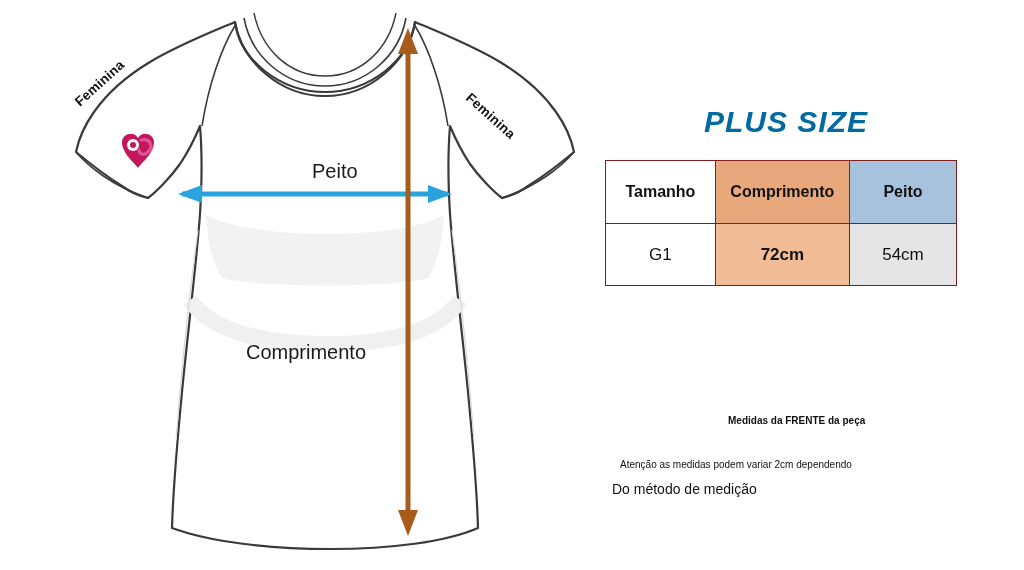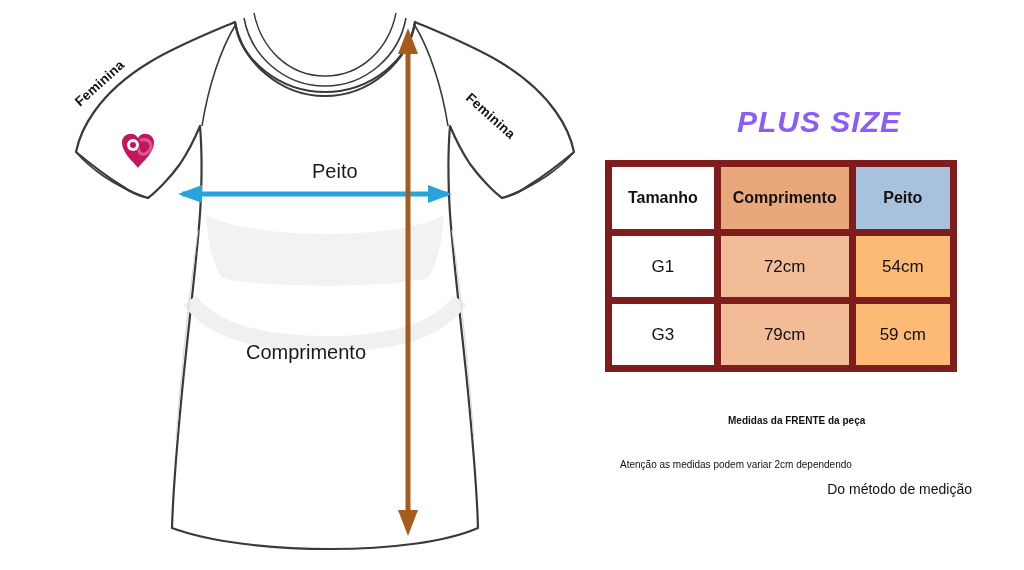--- a/index.html
+++ b/index.html
@@ -77,52 +77,51 @@
     width: 424px;
     height: 570px;
   }
   .plus-size-title {
     position: absolute;
     left: 104px;
     top: 105px;
     font-size: 30px;
     font-weight: bold;
     font-style: italic;
-    color: #8b5cf6;
+    color: #0369a1;
     letter-spacing: 1px;
-    margin-left: 33px;
   }
   table.size-table {
     position: absolute;
     left: 5px;
     top: 160px;
     border-collapse: collapse;
     width: 352px;
     font-family: "Liberation Sans", sans-serif;
   }
   table.size-table td, table.size-table th {
-    border: 7px solid #7f1d1d;
+    border: 1px solid #7f1d1d;
     text-align: center;
     padding: 0;
     height: 61px;
     font-size: 17px;
     color: #111;
   }
   table.size-table thead th {
     font-weight: bold;
     height: 62px;
     font-size: 16px;
   }
   .col-tam { width: 110px; background: #ffffff; }
-  .col-comp { width: 134px; }
+  .col-comp { width: 134px; font-weight: bold; }
   .col-peito { width: 108px; }
   thead .col-comp { background: #e8a87c; }
   thead .col-peito { background: #a7c2dd; }
   tbody .col-comp { background: #f2bc97; }
-  tbody .col-peito { background: #fdba74; margin-top: 11px; }
+  tbody .col-peito { background: #e5e5e5; margin-top: 11px; }
   tbody .col-tam { font-weight: normal; font-size: 19px; }
   .note-bold {
     position: absolute;
     left: 128px;
     top: 415px;
     font-size: 10px;
     font-weight: bold;
     color: #111;
   }
   .note-line1 {
@@ -131,21 +130,21 @@
     top: 459px;
     width: 360px;
     font-size: 10px;
     color: #111;
   }
   .note-line2 {
     position: absolute;
     left: 12px;
     top: 481px;
     width: 360px;
-    text-align: right;
+    text-align: left;
     font-size: 14px;
     color: #111;
   }
 </style>
 </head>
 <body>
 
 <div id="canvas">
 
   <div class="shirt-wrap">
@@ -235,25 +234,20 @@
           <th class="col-comp">Comprimento</th>
           <th class="col-peito">Peito</th>
         </tr>
       </thead>
       <tbody>
         <tr>
           <td class="col-tam">G1</td>
           <td class="col-comp">72cm</td>
           <td class="col-peito">54cm</td>
         </tr>
-        <tr>
-          <td class="col-tam">G3</td>
-          <td class="col-comp">79cm</td>
-          <td class="col-peito">59 cm</td>
-        </tr>
       </tbody>
     </table>
 
     <div class="note-bold">Medidas da FRENTE da peça</div>
     <div class="note-line1">Atenção as medidas podem variar 2cm dependendo</div>
     <div class="note-line2">Do método de medição</div>
   </div>
 
 </div>
 

